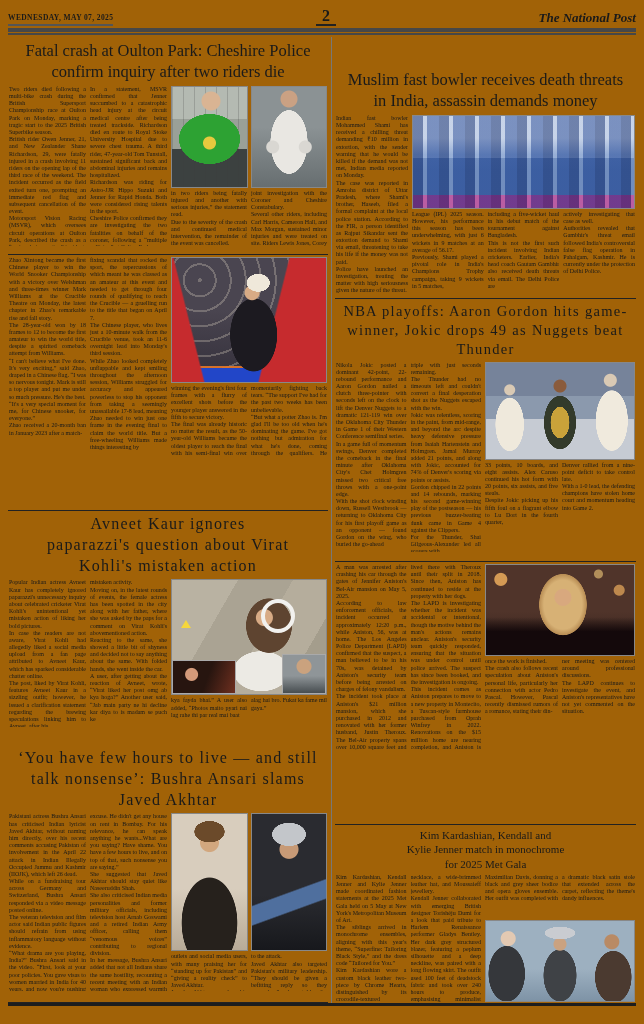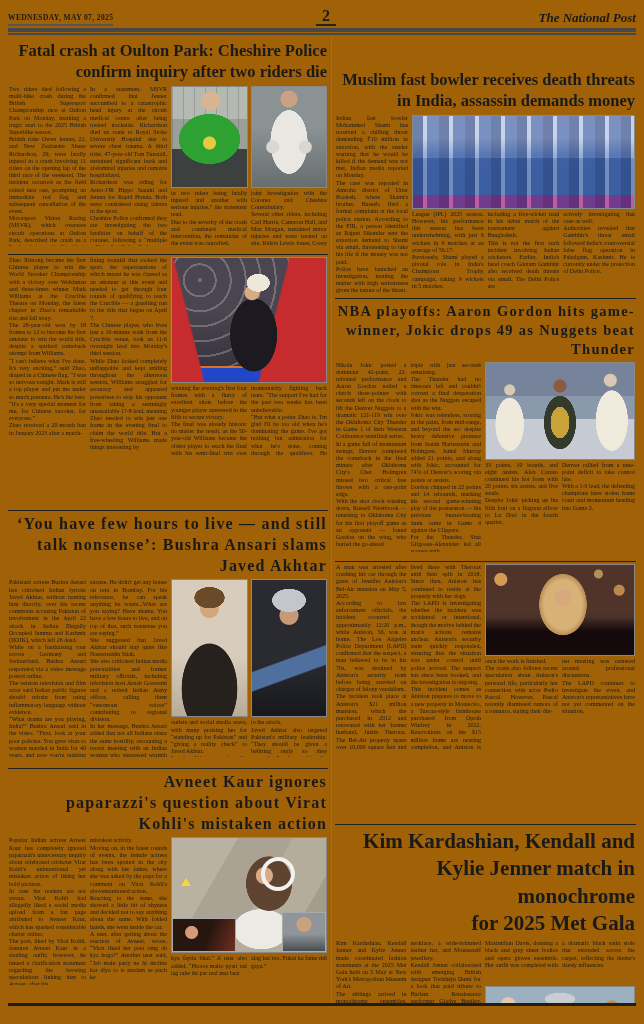--- a/index.html
+++ b/index.html
@@ -14,23 +14,23 @@
   .toprule .bar1{height:4px;background:#474747;}
   .toprule .bar2{height:2px;background:#474747;margin-top:1px;}
   
   .content{display:flex;margin-top:2px;height:966px;}
   .half{display:flex;flex-direction:column;min-width:0;}
   .half-left{width:320px;}
   .half-right{flex:1;margin-top:29px;}
   .vdivider{width:1px;background:#777;margin:0 3px;}
   .article{overflow:hidden;border-bottom:1px solid #222;padding:2px 1px 3px;box-sizing:border-box;}
   .article.last{border-bottom:none;flex:1;}
-  .headline{font-weight:bold;text-align:right;white-space:pre-line;line-height:1.3;margin:1px 0 3px;}
+  .headline{font-weight:normal;text-align:center;white-space:pre-line;line-height:1.3;margin:1px 0 3px;}
   .hl-17{font-size:16.5px;}
-  .hl-16{font-size:21px;}
+  .hl-16{font-size:11px;}
   .hl-sp{font-size:14.5px;letter-spacing:1.3px;}
   .hl-sp2{font-size:16px;letter-spacing:1.2px;}
   .body{display:flex;gap:4px;overflow:hidden;}
   .txt{font-size:6px;line-height:1.2;text-align:justify;white-space:pre-line;overflow:hidden;
        flex:1;min-width:0;hyphens:auto;}
   .colw{flex:0 0 72px;}
   .wrap{display:flex;flex-direction:column;gap:2px;min-width:0;}
   .caps{display:flex;gap:4px;flex:1;overflow:hidden;}
   .ph{position:relative;overflow:hidden;flex:1;border:1px solid #888;box-sizing:border-box;}
   
@@ -171,20 +171,46 @@
             <div class="caps">
               <div class="txt">winning the evening's first four frames with a flurry of excellent shots before the younger player answered in the fifth to secure victory.
 The final was already historic no matter the result, as the 50-year-old Williams became the oldest player to reach the final with his semi-final win over world number one Judd Trump. “It's been a brilliant tournament for me,” said Williams,</div>
               <div class="txt">momentarily fighting back tears. “The support I've had for the past two weeks has been unbelievable.
 “But what a potter Zhao is. I'm glad I'll be too old when he's dominating the game. I've got nothing but admiration for what he's done, coming through the qualifiers. He hasn't played for two years, bashed everybody up. There's a new superstar of the game.”</div>
             </div>
           </div>
         </div>
       </div>
 
+      <div class="article last">
+        <div class="headline hl-sp2">Avneet Kaur ignores
+paparazzi's question about Virat
+Kohli's mistaken action</div>
+        <div class="body" style="height:148px;">
+          <div class="txt">Popular Indian actress Avneet Kaur has completely ignored paparazzi's unnecessary inquiry about celebrated cricketer Virat Kohli's unintentional yet mistaken action of liking her bold pictures.
+In case the readers are not aware, Virat Kohli had allegedly liked a social media upload from a fan page attributed to Avneet Kaur, which has sparked considerable chatter online.
+The post, liked by Virat Kohli, features Avneet Kaur in a sizzling outfit; however, he issued a clarification statement regarding the brewing speculations linking him to Avneet, after his</div>
+          <div class="txt">mistaken activity.
+Moving on, in the latest rounds of events, the female actress has been spotted in the city along with her father, where she was asked by the paps for a comment on Virat Kohli's abovementioned action.
+Reacting to the same, she showed a little bit of shyness and decided not to say anything about the same. With folded hands, she went inside the car.
+A user, after getting about the reaction of Avneet, wrote, “Virat liked her post omg ab kya hoga?” Another user said, “Jab main party ne hi decline kar diya to is madam se puch ke</div>
+          <div class="wrap" style="flex:0 0 156px;">
+            <div class="ph ph-avneet" style="flex:0 0 116px;">
+              <div class="warn-triangle"></div>
+              <div class="inset-left"></div>
+              <div class="inset-right"></div>
+            </div>
+            <div class="caps">
+              <div class="txt">kya fayda bhai.” A user also added, “Photos maito pyari nai lag rahe thi par real mai baat</div>
+              <div class="txt">alag hai bro. Fukat ka fame mil gaya.”</div>
+            </div>
+          </div>
+        </div>
+      </div>
+
       <div class="article" style="height:258px;">
         <div class="headline hl-sp2">‘You have few hours to live — and still
 talk nonsense’: Bushra Ansari slams
 Javed Akhtar</div>
         <div class="body" style="height:178px;">
           <div class="txt">Pakistani actress Bushra Ansari has criticised Indian lyricist Javed Akhtar, without naming him directly, over his recent comments accusing Pakistan of involvement in the April 22 attack in Indian Illegally Occupied Jammu and Kashmir (IIOJK), which left 26 dead.
 While on a fundraising tour across Germany and Switzerland, Bushra Ansari responded via a video message posted online.
 The veteran television and film actor said Indian public figures should refrain from using inflammatory language without evidence.
 “What drama are you playing, India?” Bushra Ansari said in the video. “First, look at your poor policies. You gave visas to women married in India for 40 years, and now you're pushing them out.”
 Referring to Javed Akhtar's alleged past difficulties living in Mumbai, she added: “Our writer, he needs an</div>
@@ -202,46 +228,20 @@
               <div class="txt">outlets and social media users, with many praising her for “standing up for Pakistan” and “giving a reality check” to Javed Akhtar.
 Javed Akhtar made his controversial comments during an event in Maharashtra, where he urged India's central government to “take a solid step” against Pakistan. “A few crackers on the border will not work,” he said, calling for a harsher response</div>
               <div class="txt">to the attack.
 Javed Akhtar also targeted Pakistan's military leadership. “They should be given a befitting reply so they remember,” he told the audience.
 Pakistan has denied any involvement in the Pahalgam attack, which targeted tourists in the region, and has called for a neutral international investigation into the incident.</div>
             </div>
           </div>
         </div>
       </div>
 
-      <div class="article last">
-        <div class="headline hl-sp2">Avneet Kaur ignores
-paparazzi's question about Virat
-Kohli's mistaken action</div>
-        <div class="body" style="height:148px;">
-          <div class="txt">Popular Indian actress Avneet Kaur has completely ignored paparazzi's unnecessary inquiry about celebrated cricketer Virat Kohli's unintentional yet mistaken action of liking her bold pictures.
-In case the readers are not aware, Virat Kohli had allegedly liked a social media upload from a fan page attributed to Avneet Kaur, which has sparked considerable chatter online.
-The post, liked by Virat Kohli, features Avneet Kaur in a sizzling outfit; however, he issued a clarification statement regarding the brewing speculations linking him to Avneet, after his</div>
-          <div class="txt">mistaken activity.
-Moving on, in the latest rounds of events, the female actress has been spotted in the city along with her father, where she was asked by the paps for a comment on Virat Kohli's abovementioned action.
-Reacting to the same, she showed a little bit of shyness and decided not to say anything about the same. With folded hands, she went inside the car.
-A user, after getting about the reaction of Avneet, wrote, “Virat liked her post omg ab kya hoga?” Another user said, “Jab main party ne hi decline kar diya to is madam se puch ke</div>
-          <div class="wrap" style="flex:0 0 156px;">
-            <div class="ph ph-avneet" style="flex:0 0 116px;">
-              <div class="warn-triangle"></div>
-              <div class="inset-left"></div>
-              <div class="inset-right"></div>
-            </div>
-            <div class="caps">
-              <div class="txt">kya fayda bhai.” A user also added, “Photos maito pyari nai lag rahe thi par real mai baat</div>
-              <div class="txt">alag hai bro. Fukat ka fame mil gaya.”</div>
-            </div>
-          </div>
-        </div>
-      </div>
-
     </div>
 
     <div class="vdivider"></div>
 
     <div class="half half-right">
 
       <div class="article" style="height:233px;">
         <div class="headline hl-17">Muslim fast bowler receives death threats
 in India, assassin demands money</div>
         <div class="body" style="height:178px;">

